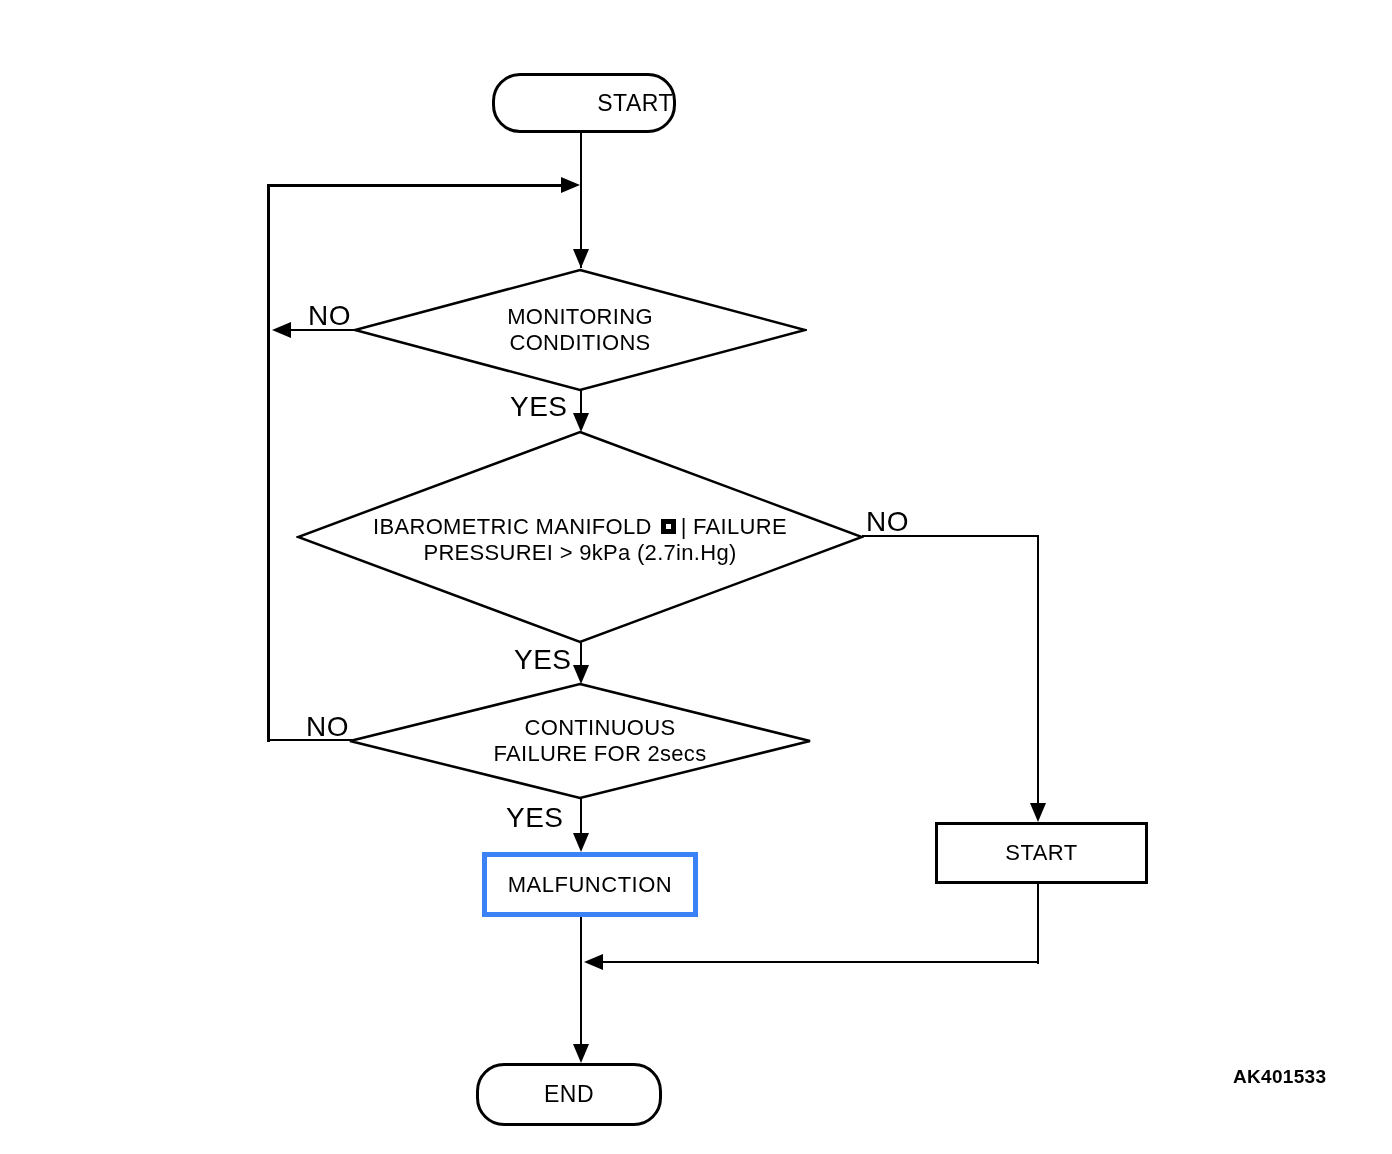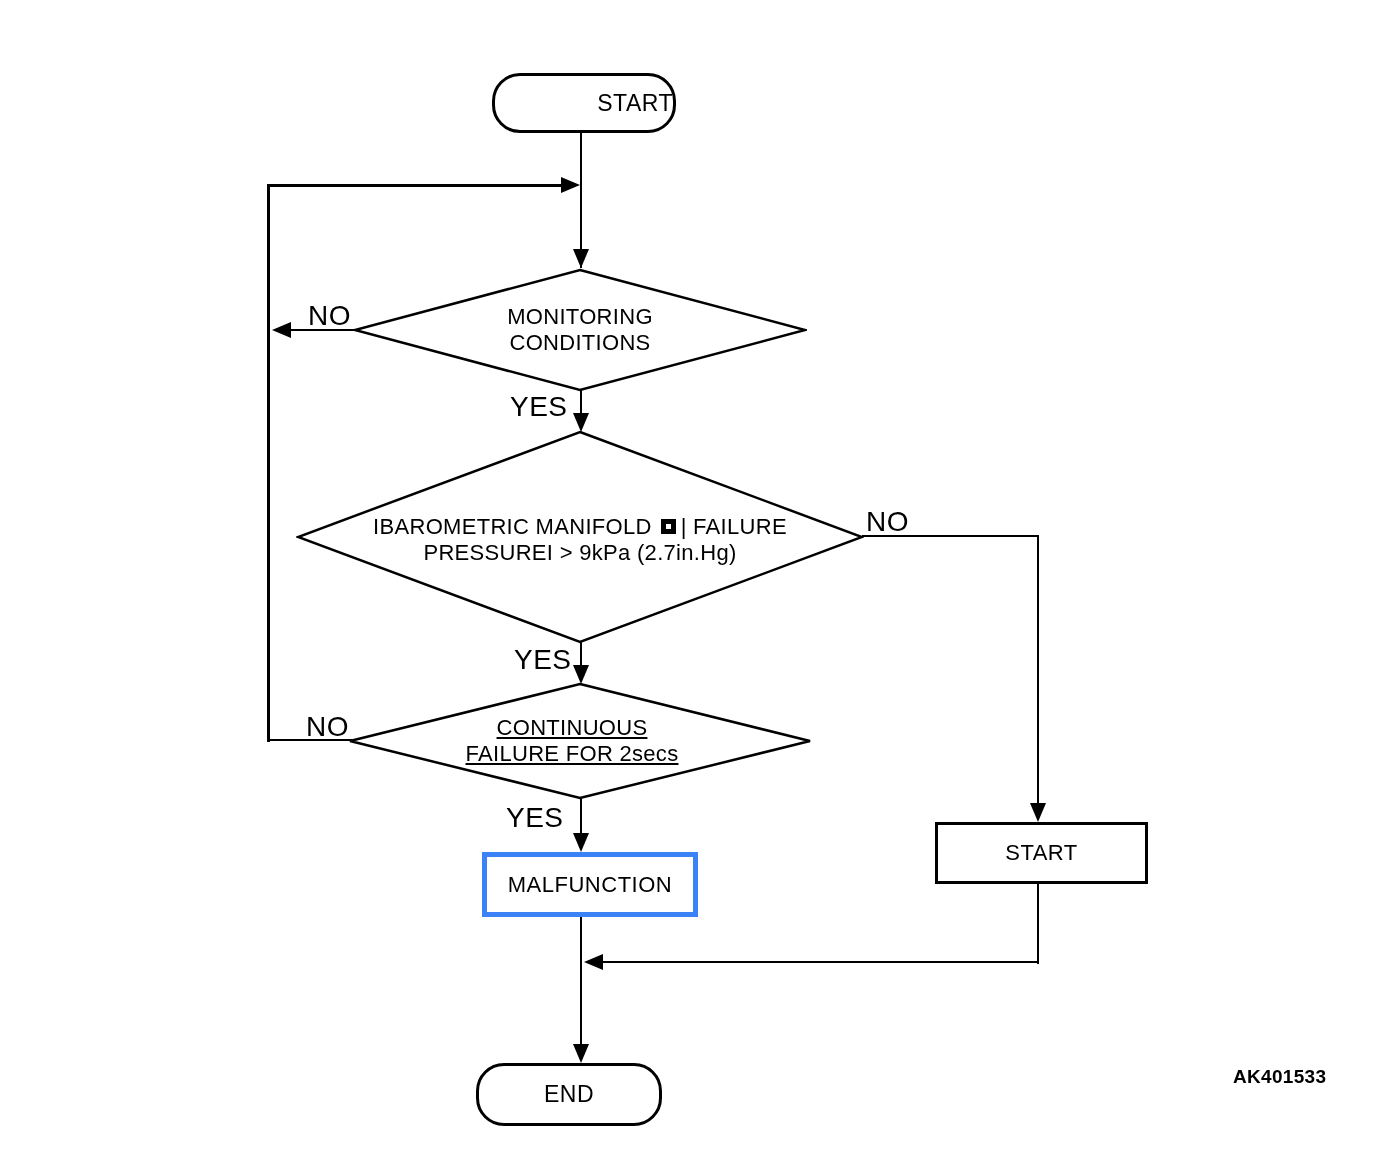--- a/index.html
+++ b/index.html
@@ -93,21 +93,21 @@
   <div class="node-text" style="left:296px; top:514px; width:568px;">
     <div>
       <span>IBAROMETRIC MANIFOLD</span><span class="sq-icon"></span><span>| FAILURE</span>
     </div>
     <div>PRESSUREI &gt; 9kPa (2.7in.Hg)</div>
   </div>
 
   <svg class="diamond" style="left:348px; top:682px;" width="464" height="118" viewBox="0 0 464 118">
     <polygon points="232,2 462,59 232,116 2,59" fill="#ffffff" stroke="#000000" stroke-width="2.5"></polygon>
   </svg>
-  <div class="node-text" style="left:340px; top:715px; width:464px;text-decoration:underline;">
+  <div class="node-text" style="left:368px; top:715px; width:464px;">
     <div>CONTINUOUS</div>
     <div>FAILURE FOR 2secs</div>
   </div>
 
   <div class="terminator" style="left:492px; top:73px; width:178px; height:54px;justify-content:flex-end;">
     <span>START</span>
   </div>
 
   <div class="process" style="left:935px; top:822px; width:207px; height:56px; border:3px solid #000;">
     <span>START</span>

